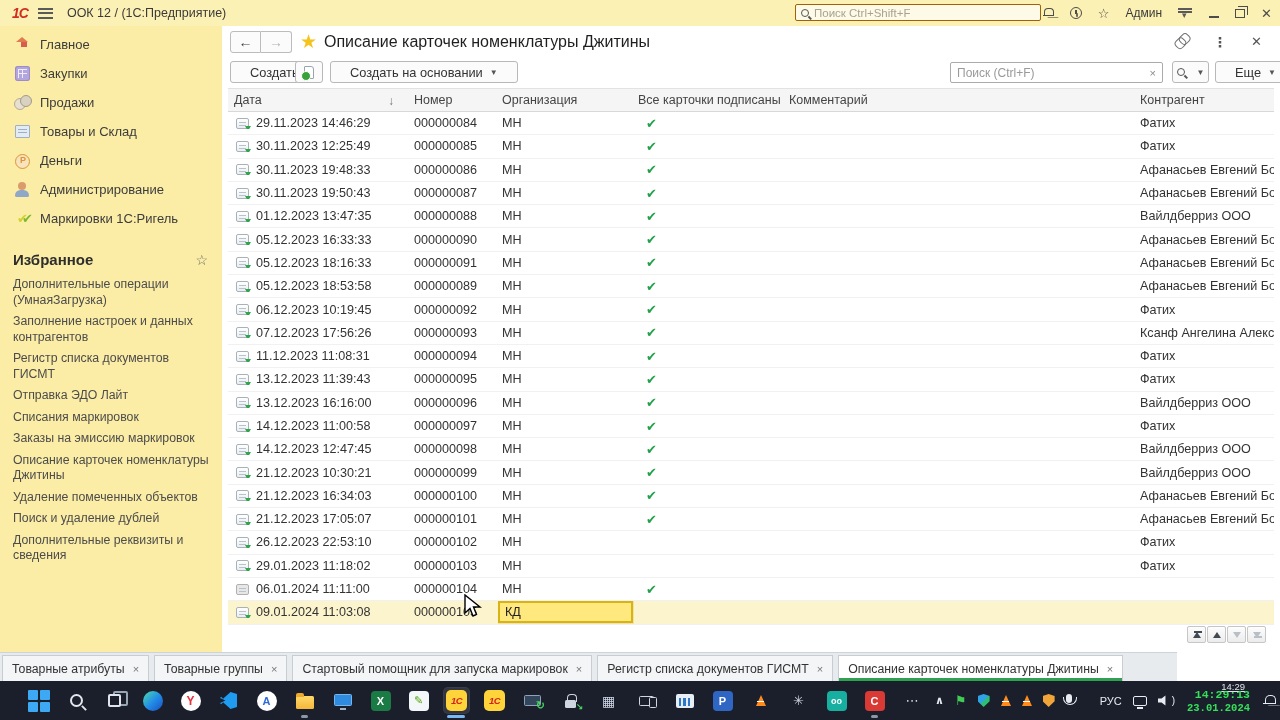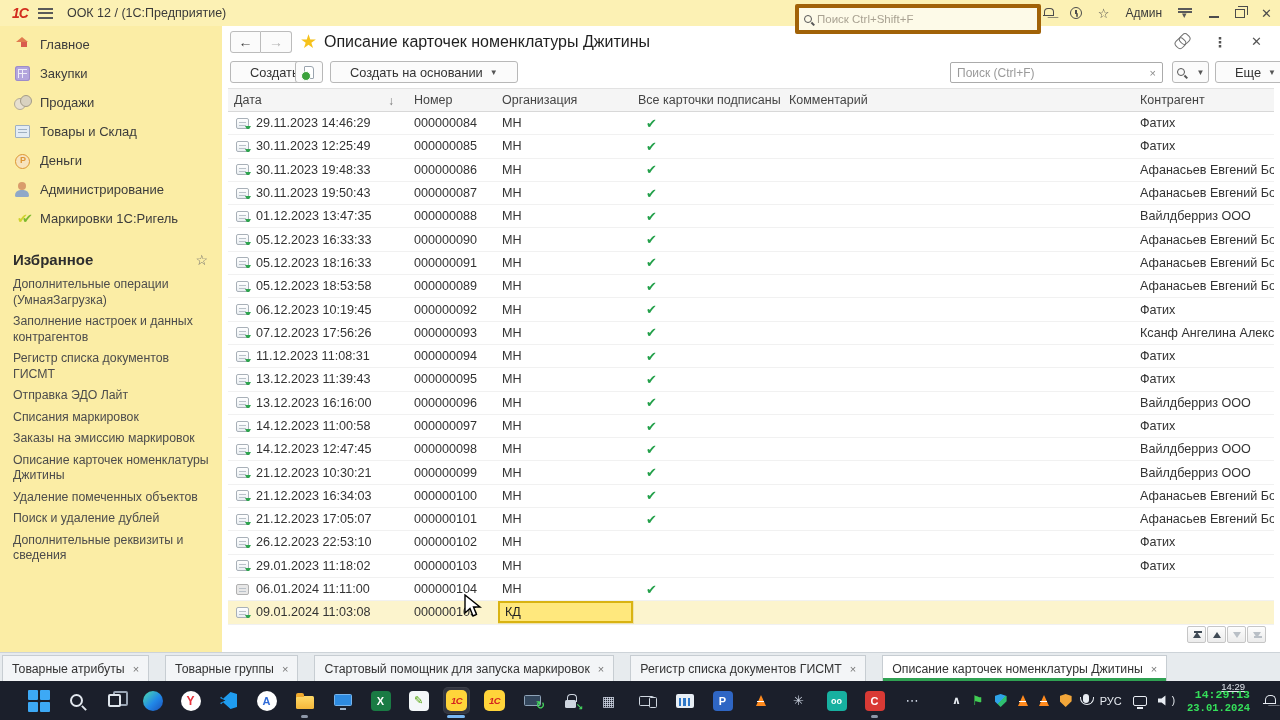--- a/index.html
+++ b/index.html
@@ -4,21 +4,21 @@
 <style>
   * { box-sizing: border-box; margin: 0; padding: 0; }
   html,body { width:1280px; height:720px; overflow:hidden; }
   body { font-family:"Liberation Sans","DejaVu Sans",sans-serif; position:relative; background:#fff; font-size:13px; color:#333; }
 
   
   .topbar { position:absolute; left:0; top:0; width:1280px; height:26px; background:#fcf1b4; display:flex; align-items:center; z-index:30; }
   .logo1c { font-weight:bold; font-style:italic; color:#d22d1e; font-size:14px; margin:0 10px 0 12px; letter-spacing:-1px; }
   .hamburger { width:15px; height:11px; margin-right:14px; background:linear-gradient(#5a5a5a 0 2px,transparent 2px 4.5px,#5a5a5a 4.5px 6.5px,transparent 6.5px 9px,#5a5a5a 9px 11px); cursor:default; }
   .app-title { font-size:12.5px; color:#3a3a3a; }
-  .global-search { position:absolute; left:795px; top:4px; width:246px; height:30px; background:#fdfae8; border:4px solid #a16207; border-radius:2px; display:flex; align-items:center; padding:0 5px; }
+  .global-search { position:absolute; left:795px; top:4px; width:246px; height:17px; background:#fdfae8; border:1px solid #a16207; border-radius:2px; display:flex; align-items:center; padding:0 5px; }
   .global-search .mag { width:8px; height:8px; border:1.5px solid #555; border-radius:50%; position:relative; margin-right:5px; flex:none; }
   .global-search .mag::after { content:""; position:absolute; width:4px; height:1.5px; background:#555; transform:rotate(45deg); left:6px; top:7px; }
   .global-search .ph { color:#a9a292; font-size:11.5px; }
   .top-icons { position:absolute; right:8px; top:0; height:26px; display:flex; align-items:center; gap:16px; }
   .ti { color:#4c4c4c; font-size:13px; display:flex; align-items:center; justify-content:center; height:18px; }
   .bell-i { width:11px; height:11px; position:relative; }
   .bell-i::before { content:""; position:absolute; left:1.5px; top:0; width:8px; height:7px; border:1.4px solid #4c4c4c; border-bottom:none; border-radius:4px 4px 0 0; }
   .bell-i::after { content:""; position:absolute; left:0; top:7px; width:11px; height:1.4px; background:#4c4c4c; box-shadow:4.5px 2px 0 -0.2px #4c4c4c; }
   .hist-i { width:12px; height:12px; border:1.4px solid #4c4c4c; border-radius:50%; position:relative; }
   .hist-i::after { content:""; position:absolute; left:4.5px; top:2px; width:1.4px; height:4px; background:#4c4c4c; box-shadow:1px 3px 0 -0.2px #4c4c4c; }
@@ -111,21 +111,21 @@
   .lnav-btn { width:19px; height:17px; border:1px solid #c6c6c6; background:linear-gradient(#fdfdfd,#ececec); border-radius:2px; display:flex; align-items:center; justify-content:center; position:relative; }
   .tri-up { width:0; height:0; border-left:4px solid transparent; border-right:4px solid transparent; border-bottom:6px solid #3f4a55; }
   .tri-up.bar::after { content:""; position:absolute; top:4px; left:5.5px; width:8px; height:1.6px; background:#3f4a55; }
   .tri-dn { width:0; height:0; border-left:4px solid transparent; border-right:4px solid transparent; border-top:6px solid #b9bfc6; }
   .tri-dn.bar::after { content:""; position:absolute; bottom:4px; left:5.5px; width:8px; height:1.6px; background:#b9bfc6; }
 
   
   .cursor { position:absolute; left:462px; top:594px; z-index:60; }
 
   
-  .tabstrip { position:absolute; left:0; top:652px; width:1280px; height:29px; background:#e7ebee; border-top:1px solid #cdd3d8; display:flex; align-items:stretch; gap:16px; padding:2px 12px 0 2px; z-index:20; }
+  .tabstrip { position:absolute; left:0; top:652px; width:1177px; height:29px; background:#e7ebee; border-top:1px solid #cdd3d8; display:flex; align-items:stretch; gap:5px; padding:2px 12px 0 2px; z-index:20; }
   .wtab { display:flex; align-items:center; background:#f3f5f7; border:1px solid #c7cdd2; border-bottom:none; padding:0 9px; font-size:12.3px; color:#333; white-space:nowrap; }
   .wtab .x { margin-left:8px; color:#777; font-size:11px; }
   .wtab.active { background:#fff; box-shadow:inset 0 -3px 0 #2fa152; }
 
   
   .taskbar { position:absolute; left:0; top:681px; width:1280px; height:39px; background:#1b1f2b; display:flex; align-items:center; z-index:40; }
   .tb-apps { display:flex; align-items:center; gap:13px; margin-left:26px; }
   .tb { width:25px; height:25px; border-radius:4px; display:flex; align-items:center; justify-content:center; position:relative; flex:none; }
   .tb.open::after { content:""; position:absolute; bottom:-5px; left:9px; width:7px; height:3px; border-radius:2px; background:#8d97a8; }
   .tb.active { background:rgba(255,255,255,.10); box-shadow:0 0 0 1px rgba(255,255,255,.14); }
@@ -160,21 +160,21 @@
   .tri { display:flex; align-items:center; justify-content:center; flex:none; position:relative; }
   .chev { color:#e6eaf0; font-size:11px; font-weight:bold; }
   .flagg { color:#41cc53; font-size:13px; }
   .shield { width:12px; height:13px; clip-path:polygon(50% 0,100% 16%,100% 55%,50% 100%,0 55%,0 16%); }
   .shield.def { background:linear-gradient(135deg,#2ea3e8 50%,#2fbf71 50%); }
   .shield.warn { background:#f2a63a; }
   .cone { width:0; height:0; border-left:5.5px solid transparent; border-right:5.5px solid transparent; border-bottom:11px solid #ff8a1e; position:relative; }
   .cone::after { content:""; position:absolute; left:-3.5px; top:5.5px; width:7px; height:1.6px; background:#fff; }
   .micb { width:6px; height:9px; background:#e8ecf2; border-radius:3px; position:relative; margin-bottom:4px; }
   .micb::after { content:""; position:absolute; left:-3px; top:3px; width:12px; height:7px; border:1.6px solid #e8ecf2; border-top:none; border-radius:0 0 7px 7px; }
-  .lang { color:#e8ecf2; font-size:11px; }
+  .lang { color:#e8ecf2; font-size:11px;margin-left:17px; }
   .scrn { width:14px; height:10px; border:1.6px solid #e8ecf2; border-radius:2px; position:relative; }
   .scrn::after { content:""; position:absolute; left:3px; bottom:-4px; width:6px; height:1.6px; background:#e8ecf2; }
   .spk { width:13px; height:11px; background:#e8ecf2; clip-path:polygon(0 32%,30% 32%,60% 5%,60% 95%,30% 68%,0 68%); position:relative; }
   .spk-wrap::after { content:")"; color:#e8ecf2; font-size:10px; margin-left:1px; }
   .clockblk { position:relative; width:66px; height:39px; flex:none; }
   .ghost-time { position:absolute; right:7px; top:0px; color:#dfe3ea; font-size:9.5px;text-decoration:underline; }
   .g-time { position:absolute; right:2px; top:7px; color:#35e05a; font-size:11.5px; font-weight:bold; font-family:"Liberation Mono","DejaVu Sans Mono",monospace; }
   .g-date { position:absolute; right:2px; top:21px; color:#35e05a; font-size:10.5px; font-weight:bold; font-family:"Liberation Mono","DejaVu Sans Mono",monospace; }
   .bell-t { width:12px; height:12px; position:relative; }
   .bell-t::before { content:""; position:absolute; left:1.5px; top:0; width:9px; height:8px; border:1.6px solid #e8ecf2; border-bottom:none; border-radius:5px 5px 0 0; }

